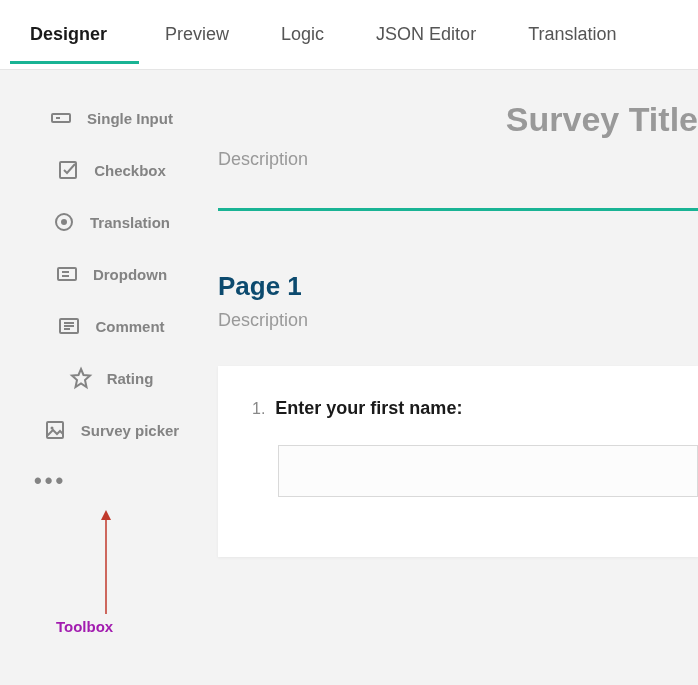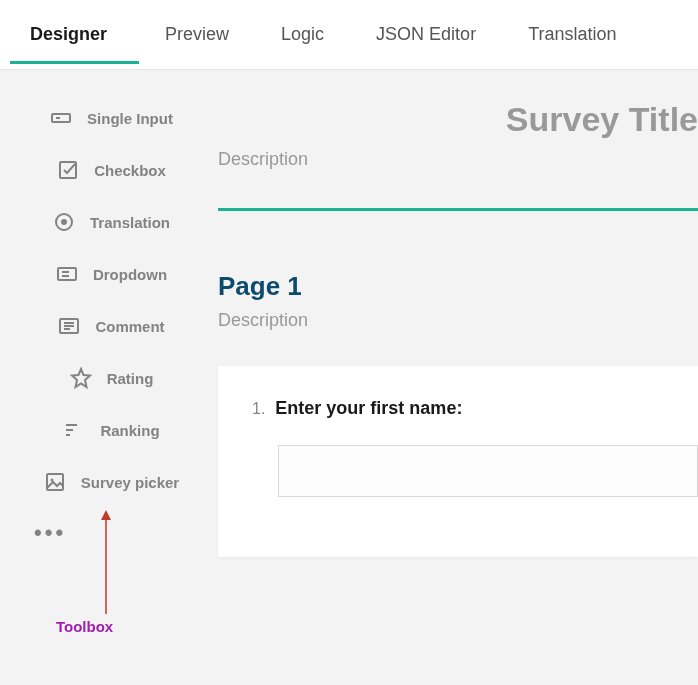--- a/index.html
+++ b/index.html
@@ -222,30 +222,20 @@
 
     <div class="toolbox-item">
       <span class="icon">
         <svg width="24" height="24" viewBox="0 0 24 24" fill="none" stroke-width="2">
           <path d="M12 3 L14.5 9 L21 9.5 L16 14 L17.5 21 L12 17.5 L6.5 21 L8 14 L3 9.5 L9.5 9 Z"></path>
         </svg>
       </span>
       <span>Rating</span>
     </div>
 
-    <div class="toolbox-item">
-      <span class="icon">
-        <svg width="24" height="24" viewBox="0 0 24 24" fill="none" stroke-width="2">
-          <line x1="4" y1="7" x2="15" y2="7"></line>
-          <line x1="4" y1="12" x2="11" y2="12"></line>
-          <line x1="4" y1="17" x2="8" y2="17"></line>
-        </svg>
-      </span>
-      <span>Ranking</span>
-    </div>
 
     <div class="toolbox-item">
       <span class="icon">
         <svg width="24" height="24" viewBox="0 0 24 24" fill="none" stroke-width="2">
           <rect x="4" y="4" width="16" height="16" rx="1"></rect>
           <circle cx="9" cy="10" r="1.5" fill="#838383" stroke="none"></circle>
           <path d="M4 18 L10 12 L14 16 L17 13 L20 16"></path>
         </svg>
       </span>
       <span>Survey picker</span>

